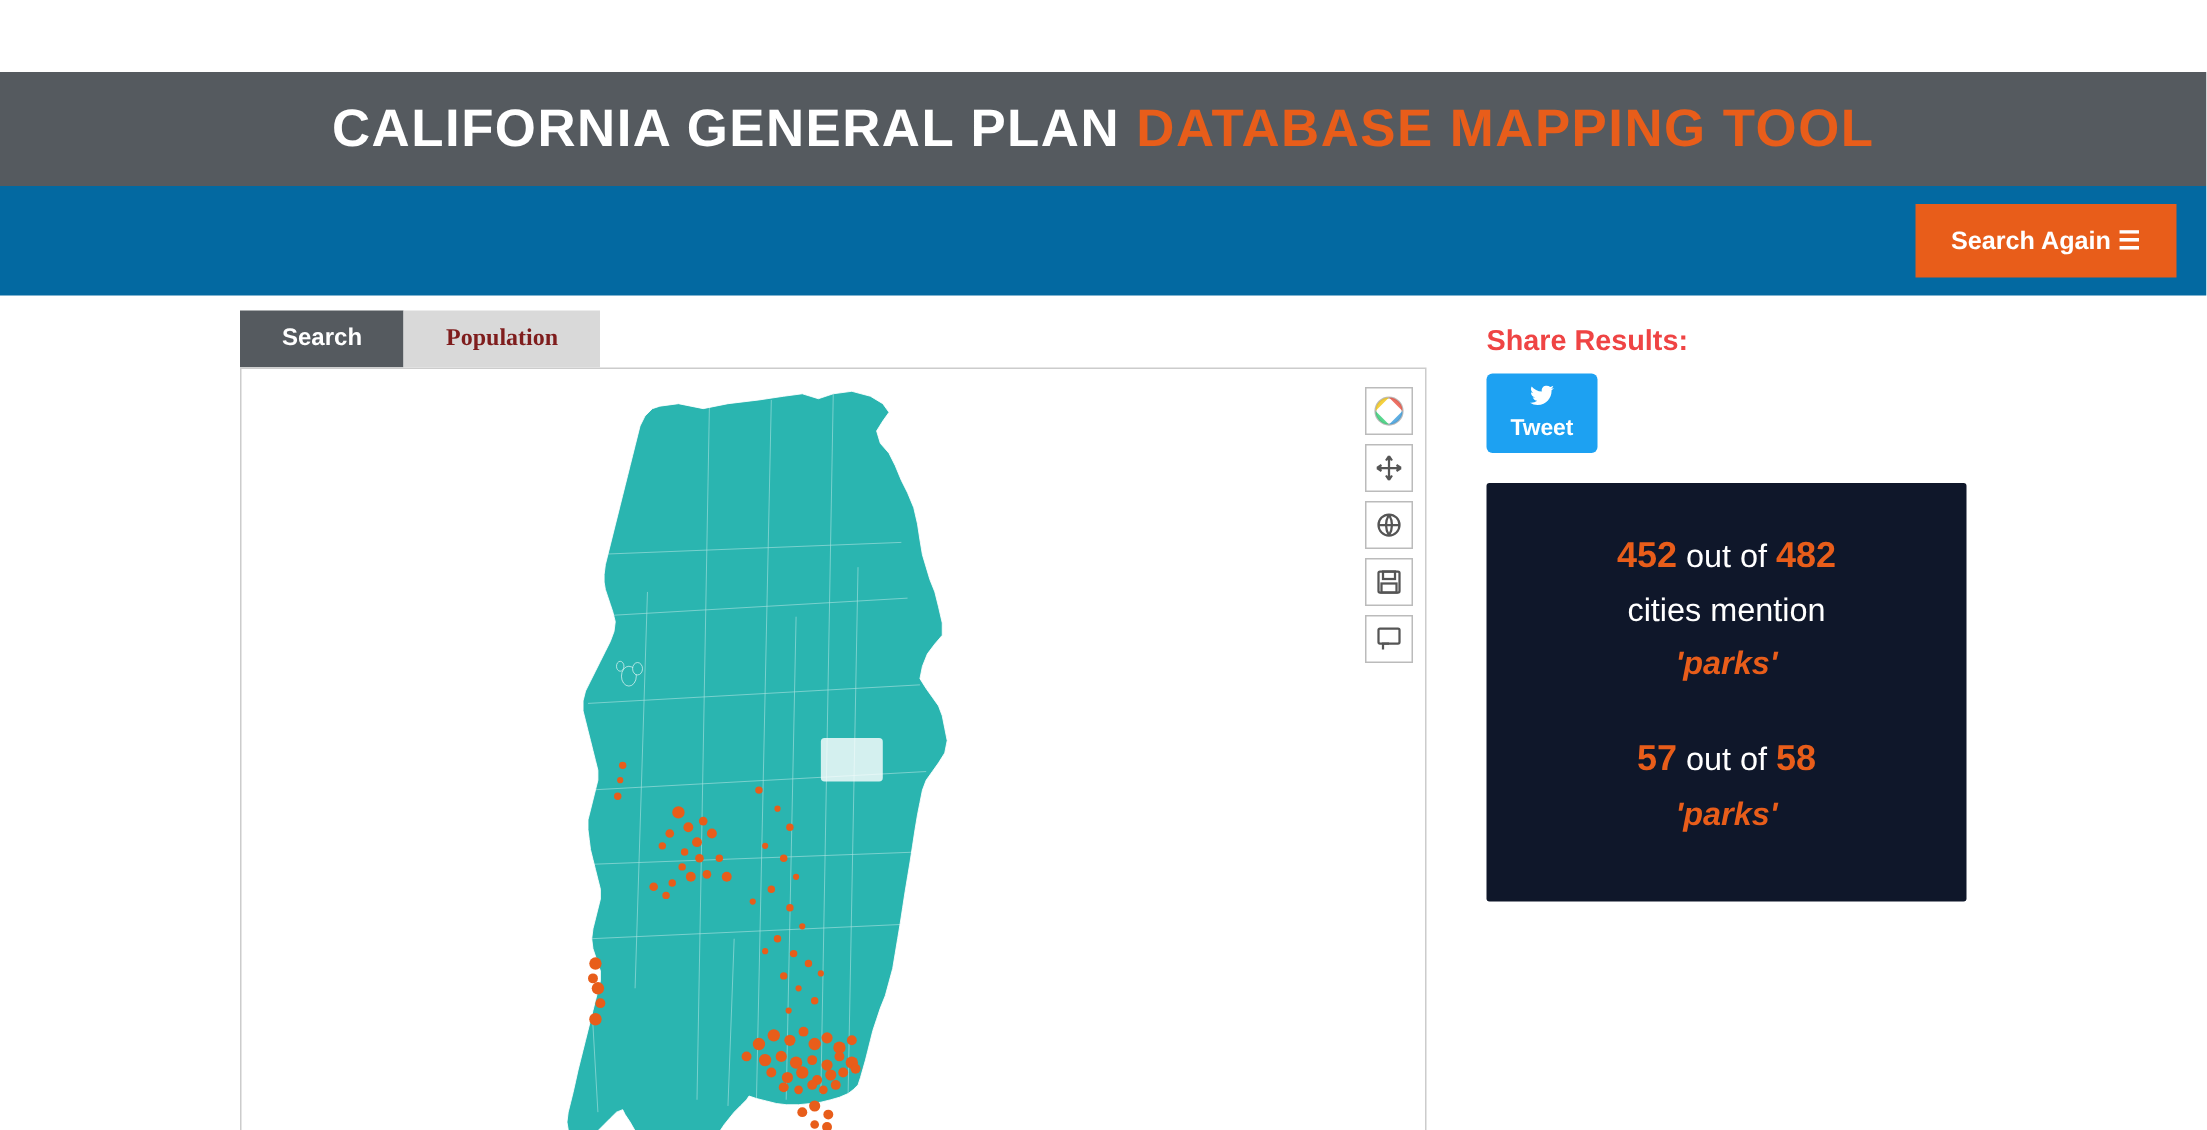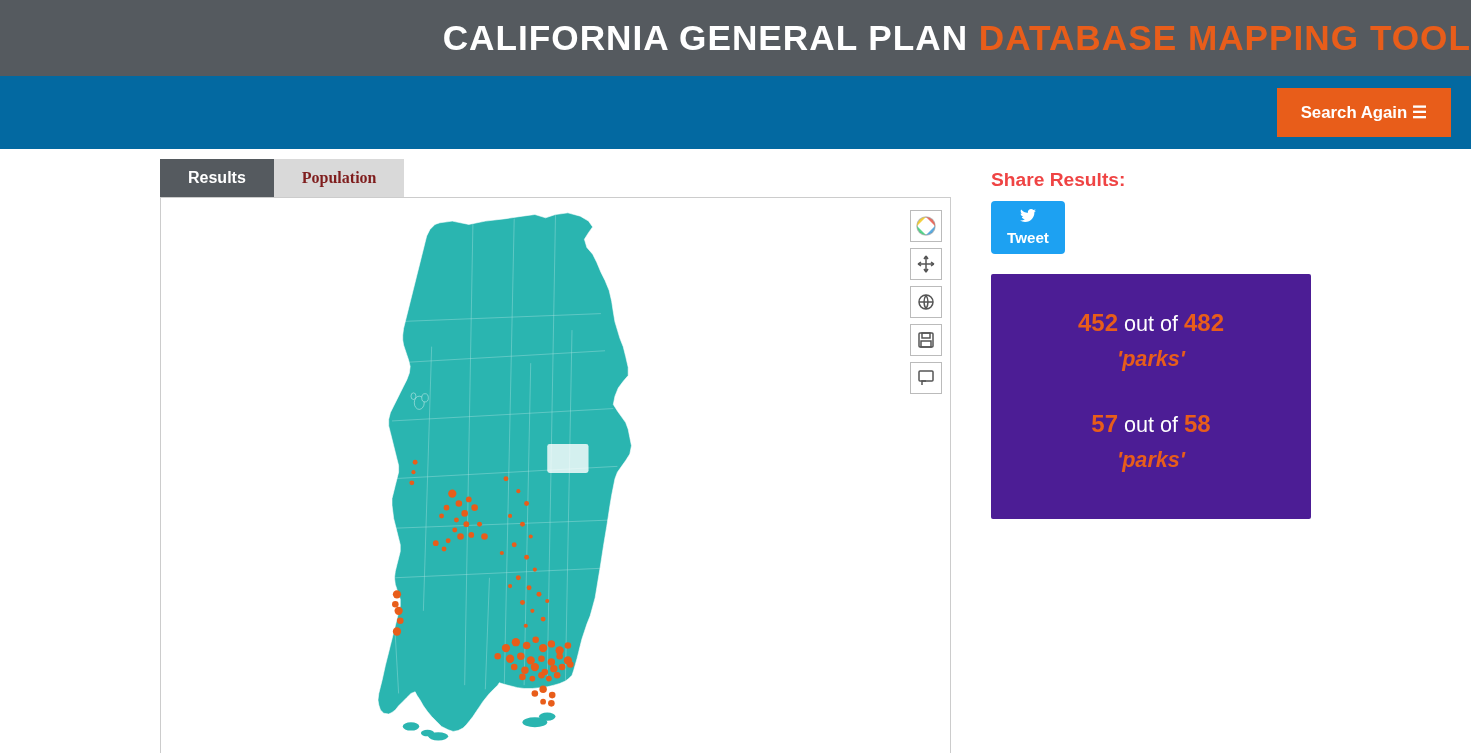--- a/index.html
+++ b/index.html
@@ -1,22 +1,23 @@
 <!DOCTYPE html>
 <html><head>
   <meta charset="utf-8">
   <style>
     * { margin: 0; padding: 0; box-sizing: border-box; }
     body { font-family: Arial, sans-serif; background: #fff; width: 1471px; min-height: 753px; overflow-x: hidden; }
 
     
     #header {
       background: #555a5f;
-      text-align: right;
+      text-align: center;
       padding: 18px 0;
+      margin-top: 48px;
     }
     #header h1 {
       font-size: 2.2rem;
       font-weight: 900;
       letter-spacing: 1px;
     }
     #header h1 .white-part { color: #fff; }
     #header h1 .orange-part { color: #e85d1a; }
 
     
@@ -138,21 +139,21 @@
       cursor: pointer;
       display: flex;
       align-items: center;
       gap: 6px;
       margin-bottom: 20px;
       flex-direction: column;
     }
 
     
     #stats-box {
-      background: #4c1d95;
+      background: #0f172a;
       color: #fff;
       padding: 30px 24px;
       border-radius: 2px;
     }
 
     .stats-block {
       text-align: center;
       margin-bottom: 28px;
     }
     .stats-block:last-child { margin-bottom: 11px; }
@@ -184,21 +185,21 @@
 
 <div id="top-bar">
   <button id="search-again-btn">Search Again ☰</button>
 </div>
 
 <div id="main">
 
   <div id="map-area">
 
     <div id="tabs">
-      <button class="tab active">Results</button>
+      <button class="tab active">Search</button>
       <button class="tab inactive">Population</button>
     </div>
 
     <div id="map-container">
       
       <div id="map-toolbar">
         <div class="toolbar-btn">
 
           <svg width="22" height="22" viewBox="0 0 22 22">
             <circle cx="11" cy="11" r="9" fill="none" stroke="#bbb" stroke-width="1.5"></circle>
@@ -370,20 +371,21 @@
       <span>Tweet</span>
     </button>
 
     <div id="stats-box">
       <div class="stats-block">
         <div class="stats-text">
           <span class="stats-number">452</span>
           <span> out of </span>
           <span class="stats-number">482</span>
         </div>
+        <div class="stats-text">cities mention</div>
         <div class="stats-text">
           <span class="stats-keyword">'parks'</span>
         </div>
       </div>
       <div class="stats-block">
         <div class="stats-text">
           <span class="stats-number">57</span>
           <span> out of </span>
           <span class="stats-number">58</span>
         </div>

